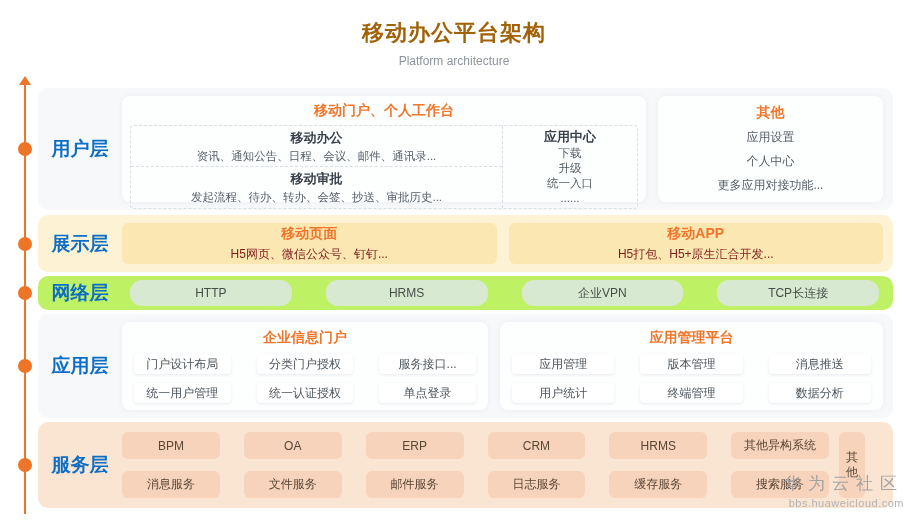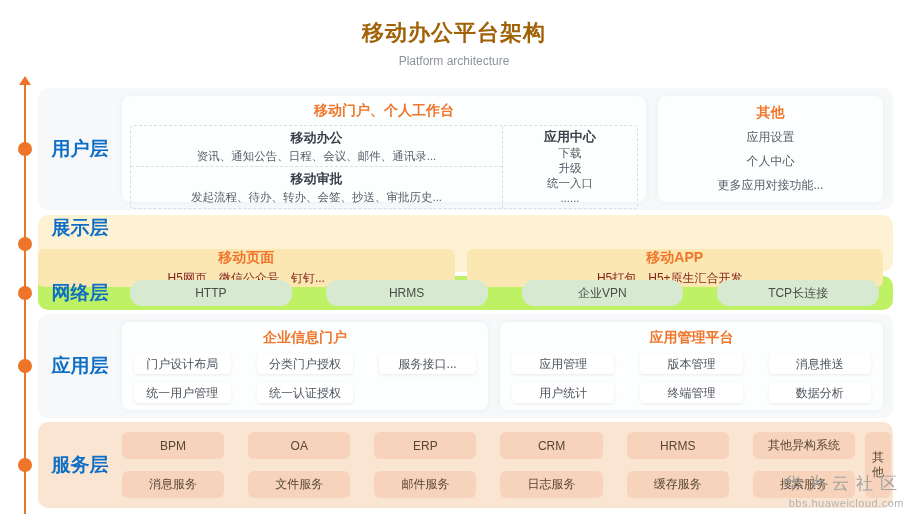--- a/index.html
+++ b/index.html
@@ -36,21 +36,21 @@
   
   .rows { position: absolute; left: 38px; top: 88px; width: 855px; }
   .layer-row { display: flex; align-items: stretch; border-radius: 10px; }
   .layer-label {
     width: 84px; display: flex; align-items: center; justify-content: center;
     font-size: 19px; font-weight: bold; color: #0e6ec5; flex: none;
   }
   .row-content { flex: 1; display: flex; padding: 8px 10px 8px 0; gap: 12px; }
 
   .row-user { height: 122px; background: #f6f8fa; margin-bottom: 5px; }
-  .row-display { height: 57px; background: #fdf3d4; margin-bottom: 4px; flex-direction: column; }
+  .row-display { height: 57px; background: #fdf3d4; margin-bottom: 4px; }
   .row-network { height: 34px; background: #bef264; margin-bottom: 4px; }
   .row-application { height: 104px; background: #f6f8fa; margin-bottom: 4px; }
   .row-service { height: 86px; background: #fae5d3; }
 
   .card-title { font-size: 14px; font-weight: bold; color: #f0762b; text-align: center; }
 
   
   .card-white {
     background: #fdfefe; border-radius: 8px; box-shadow: 0 0 6px rgba(30,60,90,0.05);
     padding: 6px 8px; display: flex; flex-direction: column;
@@ -93,21 +93,21 @@
   .app-card { flex: 1; padding: 7px 12px; }
   .app-card.right { flex: 1.05; }
   .chip-grid { flex: 1; margin-top: 7px; display: grid; grid-template-columns: 1fr 1fr 1fr; gap: 9px 26px; }
   .chip {
     background: #ffffff; border-radius: 4px; box-shadow: 0 1px 3px rgba(31,56,88,0.10);
     display: flex; align-items: center; justify-content: center;
     font-size: 12px; color: #4c545d;
   }
 
   
-  .row-service .row-content { padding: 10px 2px 10px 0; gap: 10px; }
+  .row-service .row-content { padding: 10px 28px 10px 0; gap: 10px; }
   .service-grid { flex: 1; display: grid; grid-template-columns: repeat(6, 1fr); gap: 12px 24px; }
   .service-card {
     background: #f6d3ba; border-radius: 6px;
     display: flex; align-items: center; justify-content: center;
     font-size: 12px; color: #584636;
   }
   .service-other {
     width: 26px; background: #f6d3ba; border-radius: 6px;
     display: flex; align-items: center; justify-content: center; text-align: center;
     font-size: 12px; color: #584636; line-height: 1.25; padding: 2px;
@@ -199,20 +199,21 @@
     <div class="layer-label">应用层</div>
     <div class="row-content">
       <div class="card-white app-card">
         <div class="card-title">企业信息门户</div>
         <div class="chip-grid">
           <div class="chip">门户设计布局</div>
           <div class="chip">分类门户授权</div>
           <div class="chip">服务接口...</div>
           <div class="chip">统一用户管理</div>
           <div class="chip">统一认证授权</div>
+          <div class="chip">单点登录</div>
         </div>
       </div>
       <div class="card-white app-card right">
         <div class="card-title">应用管理平台</div>
         <div class="chip-grid">
           <div class="chip">应用管理</div>
           <div class="chip">版本管理</div>
           <div class="chip">消息推送</div>
           <div class="chip">用户统计</div>
           <div class="chip">终端管理</div>

